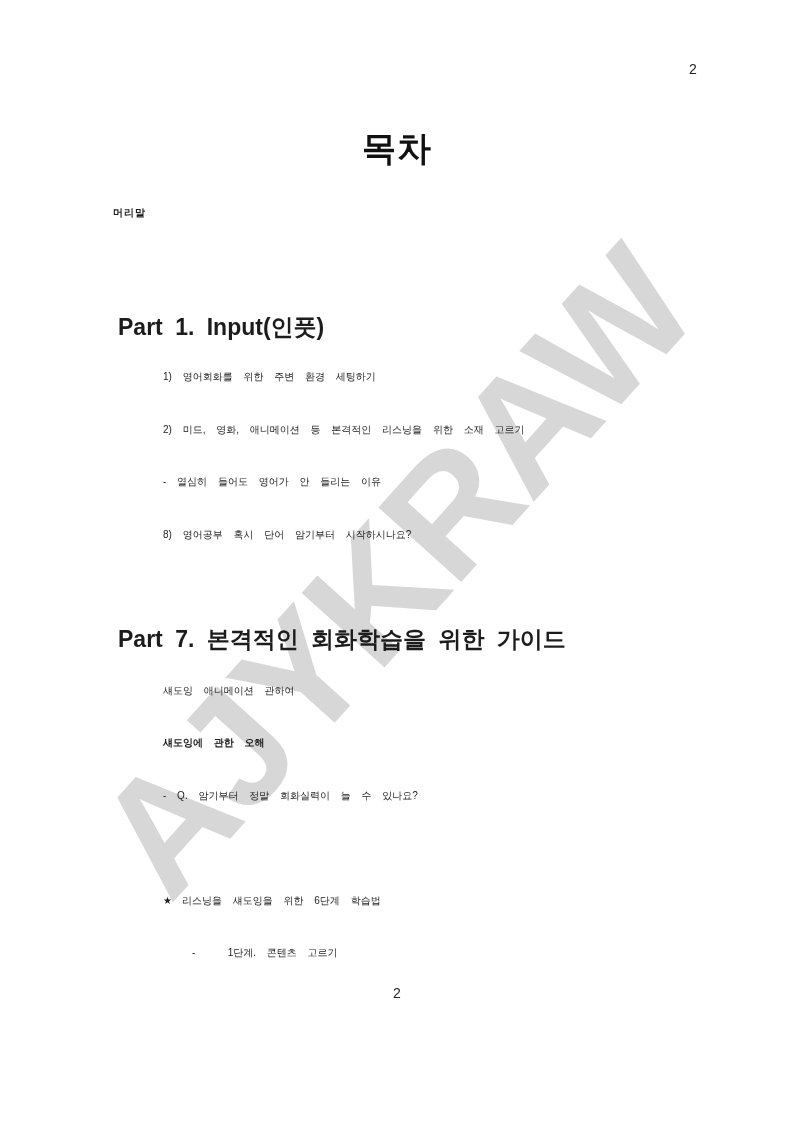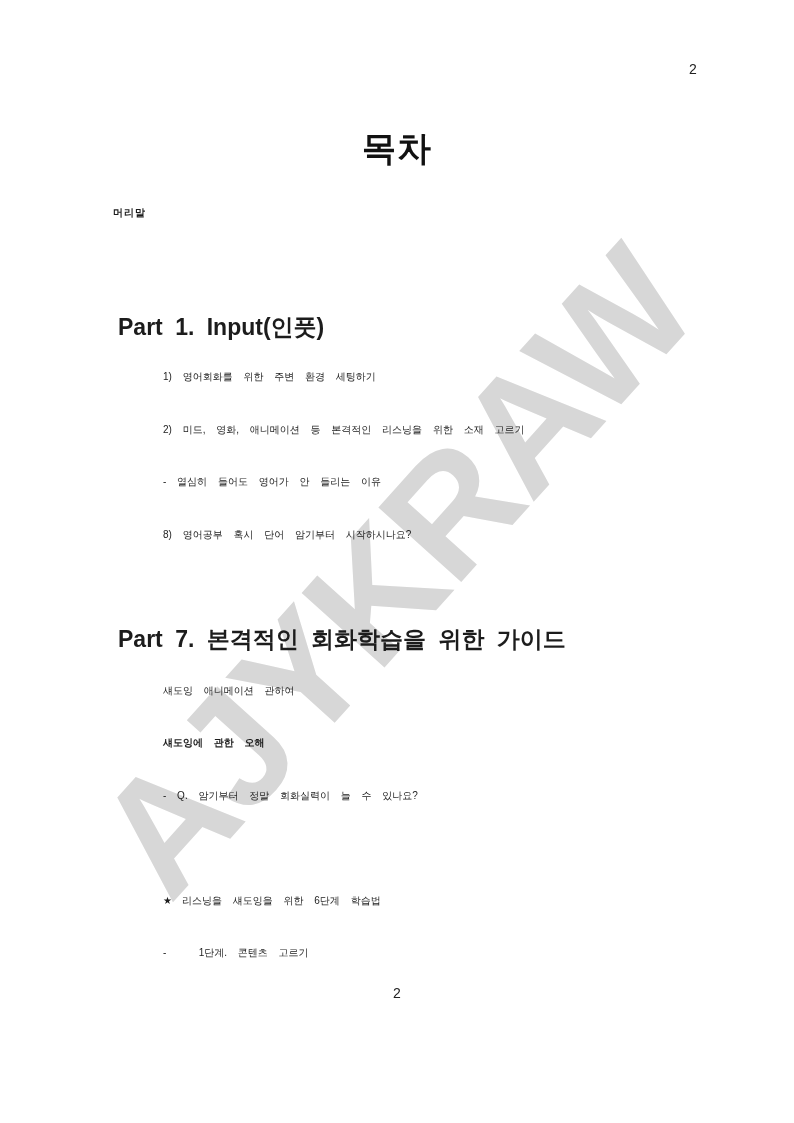--- a/index.html
+++ b/index.html
@@ -104,18 +104,18 @@
     <div class="sec-heading" style="top:627px;">Part 7. 본격적인 회화학습을 위한 가이드</div>
 
     <div class="item" style="top:680px;">섀도잉 애니메이션 관하여</div>
 
     <div class="item" style="top:732px;font-weight:bold;">섀도잉에 관한 오해</div>
 
     <div class="item" style="top:785px;">- Q. 암기부터 정말 회화실력이 늘 수 있나요?</div>
 
     <div class="item" style="top:890px;"><span class="star">★</span><span>리스닝을 섀도잉을 위한 6단계 학습법</span></div>
 
-    <div class="item" style="top:942px;">-   1단계. 콘텐츠 고르기</div>
+    <div class="item" style="top:942px;margin-left:29px;">-   1단계. 콘텐츠 고르기</div>
 
     <div class="pagenum pagenum-bottom">2</div>
 
   </div>
 </div>
 
 </body></html>

